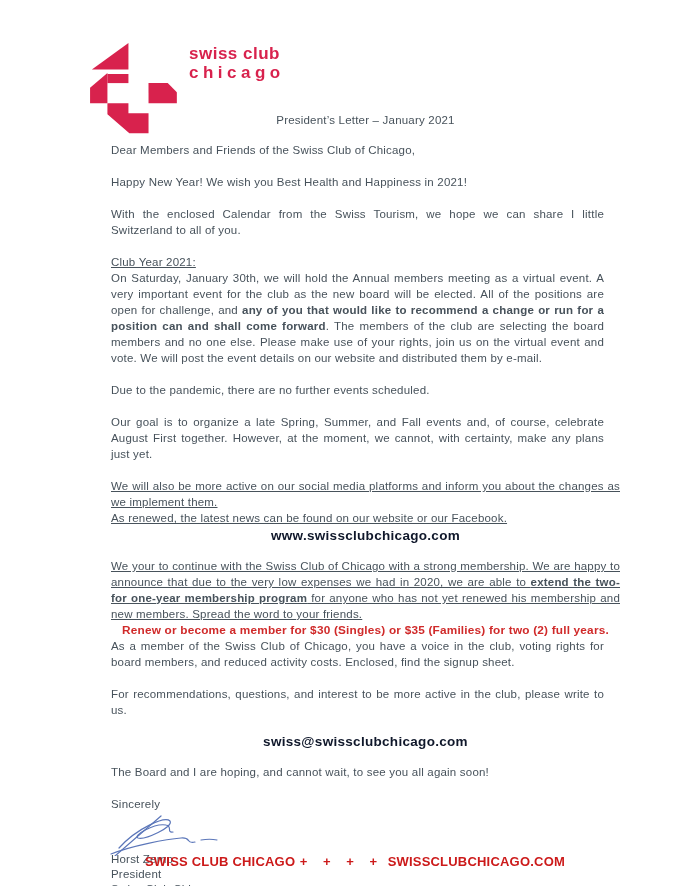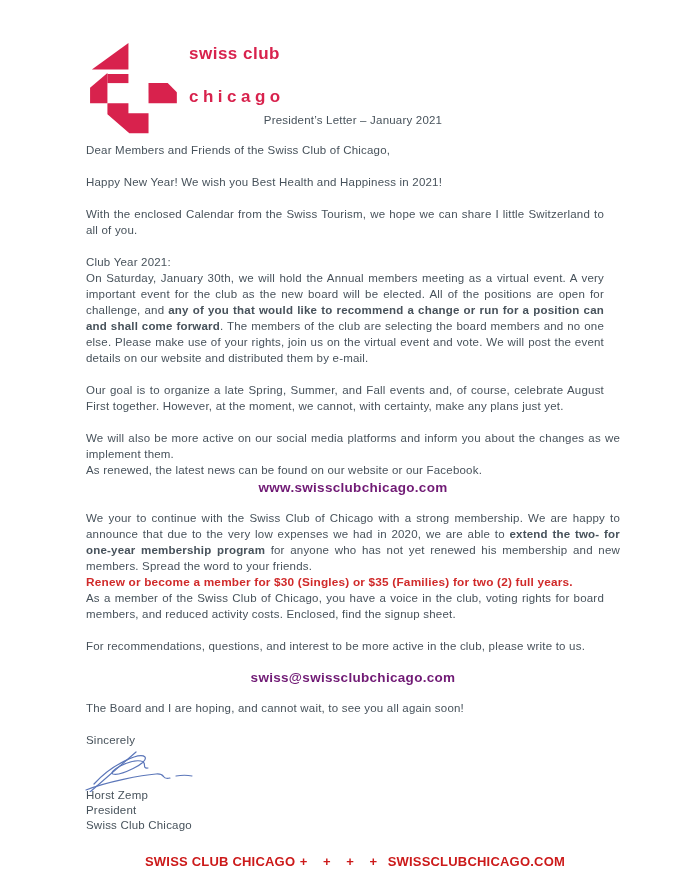--- a/index.html
+++ b/index.html
@@ -7,44 +7,44 @@
   .page {
     position:relative;
     width:698px; height:886px;
     margin:0 auto;
     background:#ffffff;
     font-family:"Liberation Sans", "DejaVu Sans", sans-serif;
     font-size:11.5px;
     line-height:16px;
     letter-spacing:0.2px;
     color:#47525B;
-    padding:0 78px 0 86px;
+    padding:0 78px 0 111px;
     overflow:hidden;
   }
   .logo-block { position:absolute; left:87px; top:42px; display:flex; }
   .logo-icon { width:92px; height:95px; }
   .wordmark {
     margin-left:10px; margin-top:2px;
     color:#D8224D; font-weight:bold;
     font-size:17px; line-height:19px;
   }
   .wordmark .l1 { letter-spacing:0.5px; }
-  .wordmark .l2 { letter-spacing:4.5px;margin-top:24px; }
+  .wordmark .l2 { letter-spacing:4.5px; }
   .letter-title { text-align:center; padding-top:112px; margin-bottom:14px; }
   p.para { margin:0 16px 16px 0; text-align:justify; }
-  p.tight { margin:0; text-align:justify; }
+  p.tight { margin:0; text-align:justify;text-decoration:underline; }
   .indent { margin-left:20px; }
   .b { font-weight:bold; }
   .red-center {
-    text-align:center; color:#701a75; font-weight:bold;
+    text-align:center; color:#0f172a; font-weight:bold;
     font-size:13.5px; letter-spacing:0.3px;
     margin:2px 0 14px 0;
   }
   .red-line {
-    color:#D02A2A; font-weight:bold;
+    text-align:center; color:#D02A2A; font-weight:bold;
     font-size:11.8px; margin:0;
   }
   .sig-block { margin-top:16px; }
   .signature-svg { display:block; margin:2px 0 -4px -2px; }
   .sig-lines { line-height:15px; }
   .page-footer {
     position:absolute; left:86px; right:78px; bottom:16px;
     display:flex; justify-content:space-between; align-items:center;
     padding:0 55px 0 59px;
     color:#CC1A1A; font-weight:bold; font-size:13px;
@@ -77,20 +77,21 @@
   <p class="para">Dear Members and Friends of the Swiss Club of Chicago,</p>
 
   <p class="para">Happy New Year!  We wish you Best Health and Happiness in 2021!</p>
 
   <p class="para">With the enclosed Calendar from the Swiss Tourism, we hope we can share I little Switzerland to all of you.</p>
 
   <p class="tight">Club Year 2021:</p>
 
   <p class="para indent"><span>On Saturday, January 30th, we will hold the Annual members meeting as a virtual event. A very important event for the club as the new board will be elected. All of the positions are open for challenge, and </span><span class="b">any of you that would like to recommend a change or run for a position can and shall come forward</span><span>. The members of the club are selecting the board members and no one else. Please make use of your rights, join us on the virtual event and vote. We will post the event details on our website and distributed them by e-mail.</span></p>
 
+  <p class="para indent">Due to the pandemic, there are no further events scheduled.</p>
 
   <p class="para indent">Our goal is to organize a late Spring, Summer, and Fall events and, of course, celebrate August First together. However, at the moment, we cannot, with certainty, make any plans just yet.</p>
 
   <p class="tight indent">We will also be more active on our social media platforms and inform you about the changes as we implement them.</p>
   <p class="tight indent">As renewed, the latest news can be found on our website or our Facebook.</p>
 
   <div class="red-center">www.swissclubchicago.com</div>
 
   <p class="tight"><span>We your to continue with the Swiss Club of Chicago with a strong membership. We are happy to announce that due to the very low expenses we had in 2020, we are able to </span><span class="b">extend the two- for one-year membership program</span><span> for anyone who has not yet renewed his membership and new members. Spread the word to your friends.</span></p>
 

